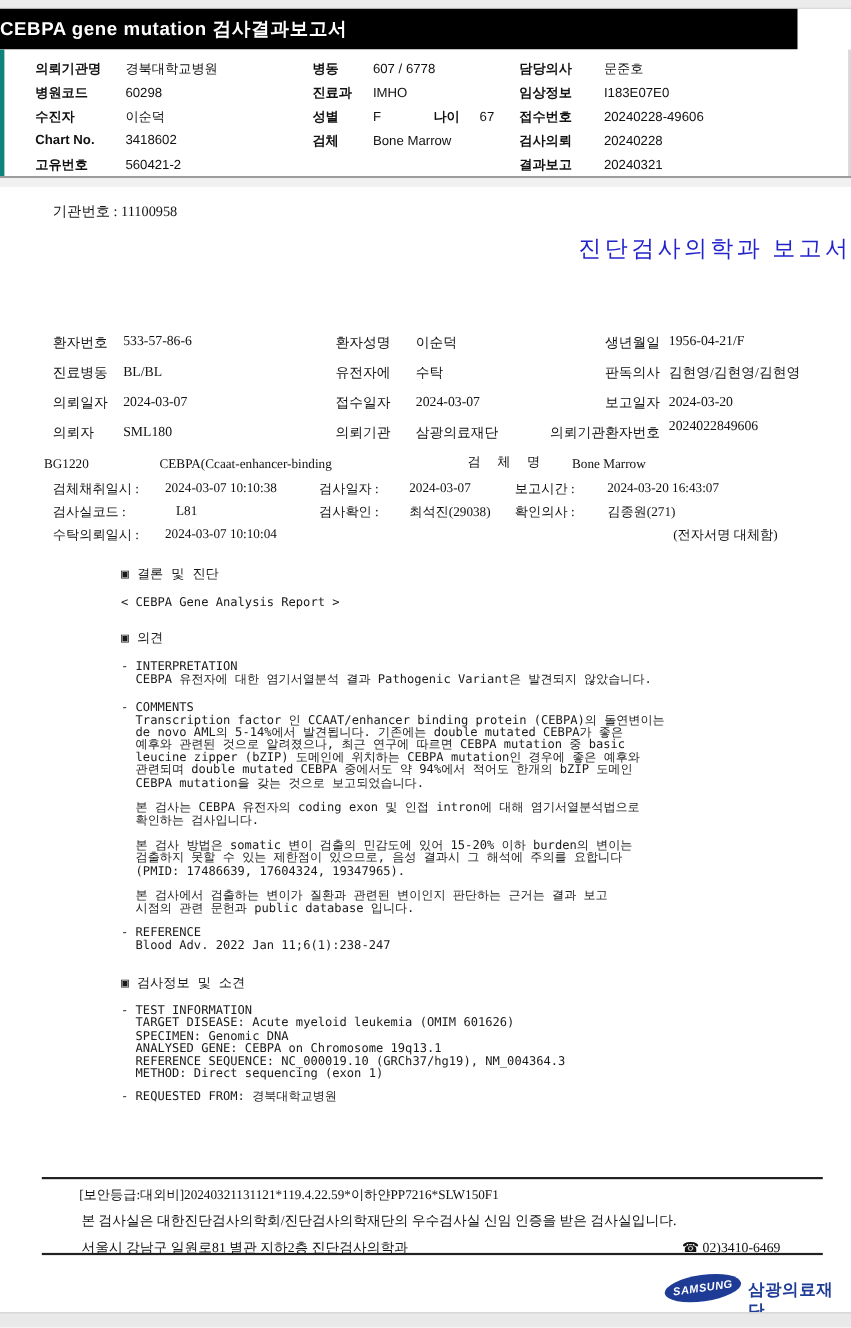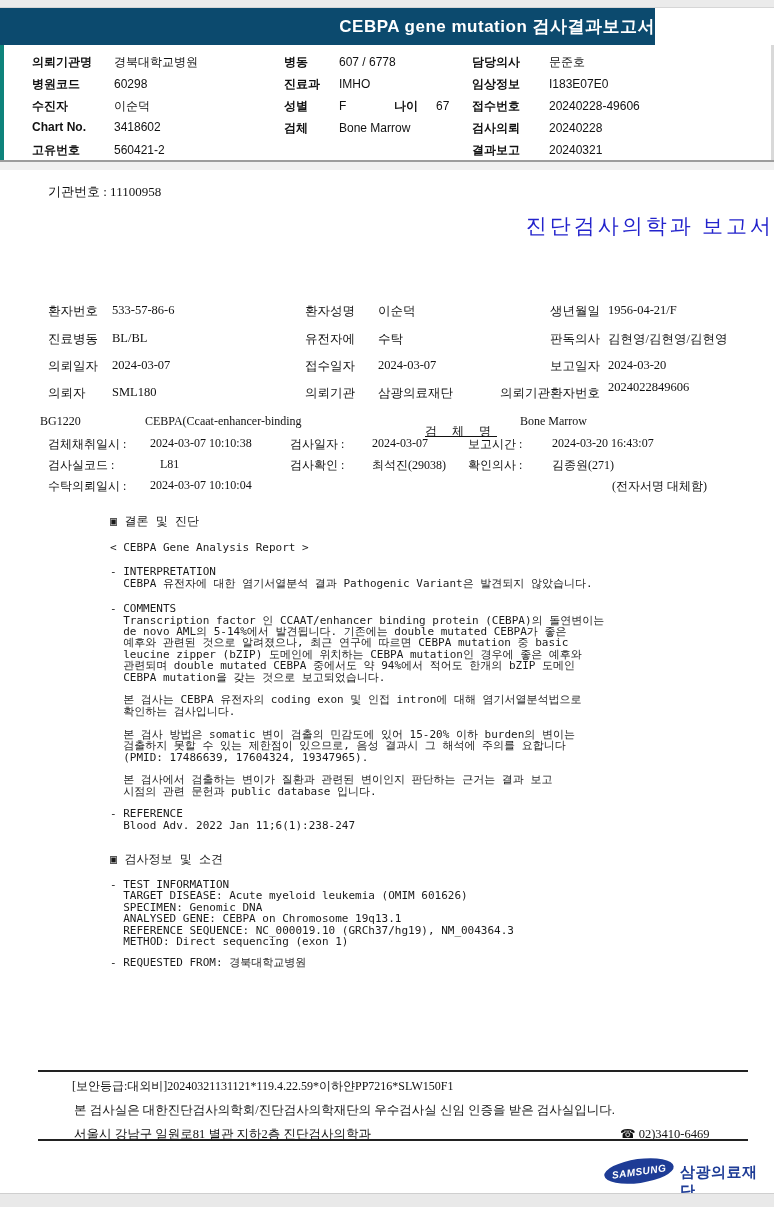--- a/index.html
+++ b/index.html
@@ -2,22 +2,22 @@
 <html><head>
 <meta charset="utf-8">
 <style>
   html,body{margin:0;padding:0;background:#fff;}
   .page{position:relative;width:774px;height:1207px;background:#fff;overflow:hidden;
         font-family:"Liberation Sans",sans-serif;color:#111;}
   
   .strip-top{position:absolute;left:0;top:0;width:774px;height:7px;background:#ebebeb;border-bottom:1px solid #d6d6d6;}
   .strip-bottom{position:absolute;left:0;top:1193px;width:774px;height:14px;background:#e9e9e9;border-top:1px solid #cfcfcf;}
   
-  .banner{position:absolute;left:0;top:8px;width:655px;height:37px;background:#0c4a6e;
-          display:flex;align-items:center;justify-content:flex-end;}
+  .banner{position:absolute;left:0;top:8px;width:725px;height:37px;background:#000000;
+          display:flex;align-items:center;justify-content:flex-start;}
   .banner-title{color:#fff;font-size:17px;font-weight:bold;letter-spacing:.5px;}
   
   .info-section{position:absolute;left:0;top:45px;width:774px;height:115px;background:#fff;
                 border-left:4px solid #0e837b;border-right:3px solid #d9d9d9;box-sizing:border-box;}
   .info-sep{position:absolute;left:0;top:160px;width:774px;height:2px;background:#9d9d9d;}
   .info-sep2{position:absolute;left:0;top:162px;width:774px;height:8px;background:#f1f1f1;}
   .irow{position:absolute;height:20px;font-size:12px;white-space:nowrap;}
   .ilab{font-weight:bold;display:inline-block;}
   .ival{display:inline-block;}
   .c1{left:28px;} .c1 .ilab{width:82px;}
@@ -41,21 +41,21 @@
   .pgrid{position:absolute;left:0;top:0;width:774px;}
   .pcell{position:absolute;font-size:12.5px;white-space:nowrap;}
   .pg-y0{top:303px;} .pg-y1{top:331px;} .pg-y2{top:358px;} .pg-y3{top:385px;}
   .pg-x1l{left:48px;width:62px;} .pg-x1v{left:112px;}
   .pg-x2l{left:305px;width:70px;} .pg-x2v{left:378px;}
   .pg-x3l{left:500px;width:100px;text-align:right;} .pg-x3v{left:608px;}
   .pg-wrap{white-space:normal;width:94px;word-break:break-all;line-height:13px;top:381px;}
   
   .tb span{position:absolute;font-size:12px;white-space:nowrap;}
   .tb-code{left:40px;top:414px;} .tb-name{left:145px;top:414px;}
-  .tb-speclab{left:425px;top:423px;letter-spacing:6px;text-decoration:underline;} .tb-specval{left:520px;top:414px;}
+  .tb-speclab{left:425px;top:412px;letter-spacing:6px;} .tb-specval{left:520px;top:414px;}
   .tb-collab{left:48px;top:436px;} .tb-colval{left:150px;top:436px;}
   .tb-tdlab{left:290px;top:436px;} .tb-tdval{left:372px;top:436px;}
   .tb-replab{left:468px;top:436px;} .tb-repval{left:552px;top:436px;}
   .tb-lclab{left:48px;top:457px;} .tb-lcval{left:160px;top:457px;}
   .tb-vflab{left:290px;top:457px;} .tb-vfval{left:372px;top:457px;}
   .tb-cdlab{left:468px;top:457px;} .tb-cdval{left:552px;top:457px;}
   .tb-cslab{left:48px;top:478px;} .tb-csval{left:150px;top:478px;}
   .tb-esign{left:612px;top:478px;}
   
   .mono-body{position:absolute;left:110px;top:515px;width:560px;}
@@ -166,20 +166,21 @@
     <span class="tb-cdval">김종원(271)</span>
     <span class="tb-cslab">수탁의뢰일시 :</span>
     <span class="tb-csval">2024-03-07 10:10:04</span>
     <span class="tb-esign">(전자서명 대체함)</span>
   </div>
 
   <div class="mono-body">
     <div class="mono mono-h">▣ 결론 및 진단</div>
     <div class="mono m-sub">&lt; CEBPA Gene Analysis Report &gt;</div>
 
+    <div class="mono mono-h m-h2">▣ 의견</div>
     <div class="mono m-interp">- INTERPRETATION
   CEBPA 유전자에 대한 염기서열분석 결과 Pathogenic Variant은 발견되지 않았습니다.</div>
     <div class="mono m-comments">- COMMENTS
   Transcription factor 인 CCAAT/enhancer binding protein (CEBPA)의 돌연변이는
   de novo AML의 5-14%에서 발견됩니다. 기존에는 double mutated CEBPA가 좋은
   예후와 관련된 것으로 알려졌으나, 최근 연구에 따르면 CEBPA mutation 중 basic
   leucine zipper (bZIP) 도메인에 위치하는 CEBPA mutation인 경우에 좋은 예후와
   관련되며 double mutated CEBPA 중에서도 약 94%에서 적어도 한개의 bZIP 도메인
   CEBPA mutation을 갖는 것으로 보고되었습니다.
 

